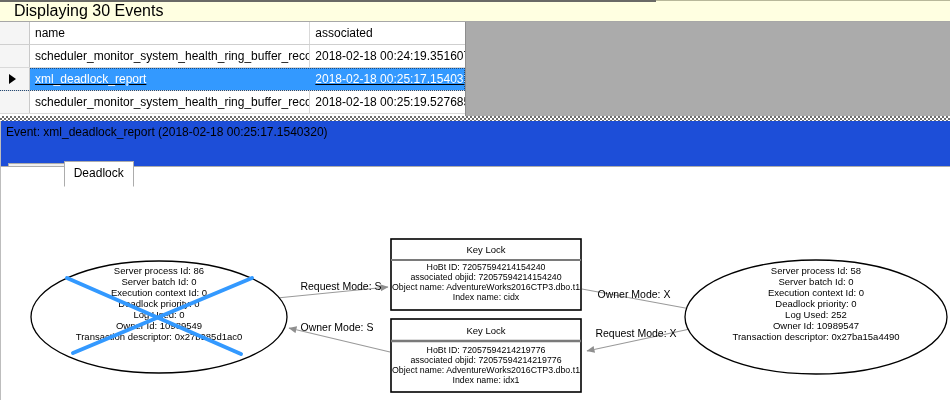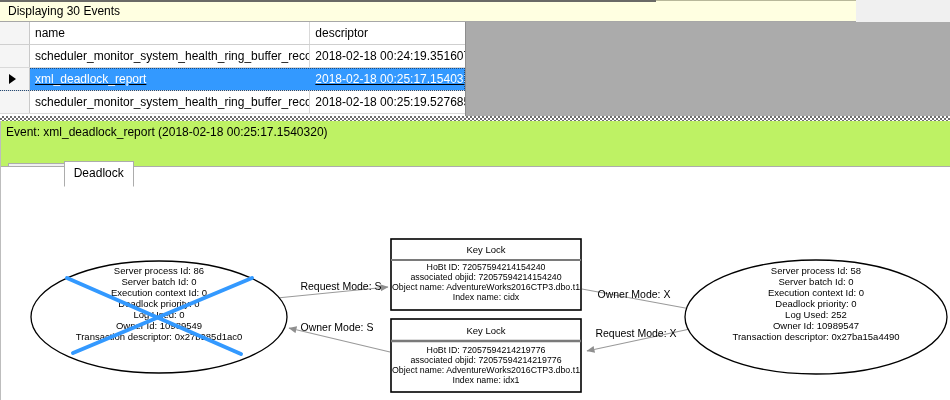--- a/index.html
+++ b/index.html
@@ -4,23 +4,23 @@
 <style>
   * { margin:0; padding:0; box-sizing:border-box; }
   html,body { width:950px; height:400px; overflow:hidden;
     font-family:"Liberation Sans","DejaVu Sans",sans-serif; background:#f0f0f0; }
   .app { position:relative; width:950px; height:400px; background:#f0f0f0; }
 
   
   .top-edge { position:absolute; left:0; top:0; width:656px; height:2px; background:#6a6a66; z-index:5; }
 
   
-  .info-bar { position:absolute; left:0; top:0; width:856px; height:22px;
+  .info-bar { position:absolute; left:0; top:0; width:950px; height:22px;
     background:#FFFFE1; border-top:1px solid #b8b89a; border-bottom:1px solid #a7a7a7;
-    font-size:12px; color:#000; line-height:20px; padding-left:8px; }
+    font-size:16px; color:#000; line-height:20px; padding-left:14px; }
 
   
   .grid-area { position:absolute; left:0; top:22px; width:950px; height:94px; background:#ABABAB; }
   .grid { position:absolute; left:0; top:0; width:466px; height:94px; background:#fff;
     border-right:1px solid #8d8d8d; font-size:12px; color:#000; }
   .grid-row { display:flex; height:23px; border-bottom:1px solid #d9d9d9; background:#fff; }
   .grid-row.header { border-bottom:1px solid #cfcfcf; }
   .cell { line-height:22px; padding-left:5px; white-space:nowrap; overflow:hidden; border-right:1px solid #d9d9d9; }
   .c-rowhdr { width:30px; background:#f5f5f5; border-right:1px solid #c9c9c9; position:relative; }
   .c-name { width:281px; }
@@ -33,21 +33,21 @@
 
   
   .splitter { position:absolute; left:0; top:116px; width:950px; height:5px; background:#fff;
     background-image:
       linear-gradient(45deg,#6e6e6e 25%,transparent 25%,transparent 75%,#6e6e6e 75%),
       linear-gradient(45deg,#6e6e6e 25%,transparent 25%,transparent 75%,#6e6e6e 75%);
     background-size:4px 4px; background-position:0 0,2px 2px; cursor:row-resize; }
 
   
   .lower { position:absolute; left:0; top:121px; width:950px; height:279px;
-    background:#bef264; border-left:1px solid #bdbdbd; }
+    background:#1d4ed8; border-left:1px solid #bdbdbd; }
   .event-bar { height:22px; font-size:12px; color:#000; line-height:22px; padding-left:5px; }
 
   .tab-strip { position:relative; height:24px; padding-left:7px; }
   .tab { display:inline-block; position:relative; font-size:12px; color:#000;
     border:1px solid #acacac; padding:2px 9px 3px 9px; cursor:pointer; }
   .tab.inactive { background:#f0f0f0; margin-top:20px; line-height:15px; border-bottom:none; }
   .tab.active { background:#fff; margin-top:1px; line-height:17px; border-bottom:1px solid #fff;
     z-index:3; padding-top:3px; padding-bottom:4px; margin-left:-1px; }
   .tab-content { position:absolute; left:0; top:45px; width:950px; height:234px;
     background:#fff; border-top:1px solid #acacac; }
@@ -68,21 +68,21 @@
   <div class="info-bar">
     <span>Displaying 30 Events</span>
   </div>
 
   <div class="grid-area">
     <div class="grid">
 
       <div class="grid-row header">
         <div class="cell c-rowhdr"></div>
         <div class="cell c-name">name</div>
-        <div class="cell c-ts">descriptor</div>
+        <div class="cell c-ts">associated</div>
       </div>
 
       <div class="grid-row">
         <div class="cell c-rowhdr"></div>
         <div class="cell c-name">scheduler_monitor_system_health_ring_buffer_recorded</div>
         <div class="cell c-ts">2018-02-18 00:24:19.3516078</div>
       </div>
 
       <div class="grid-row selected">
         <div class="cell c-rowhdr">

